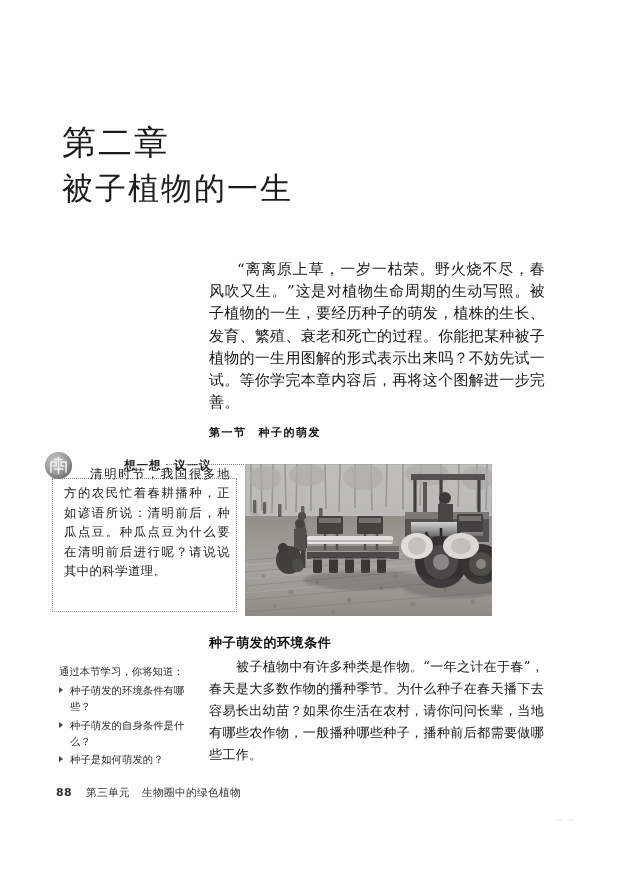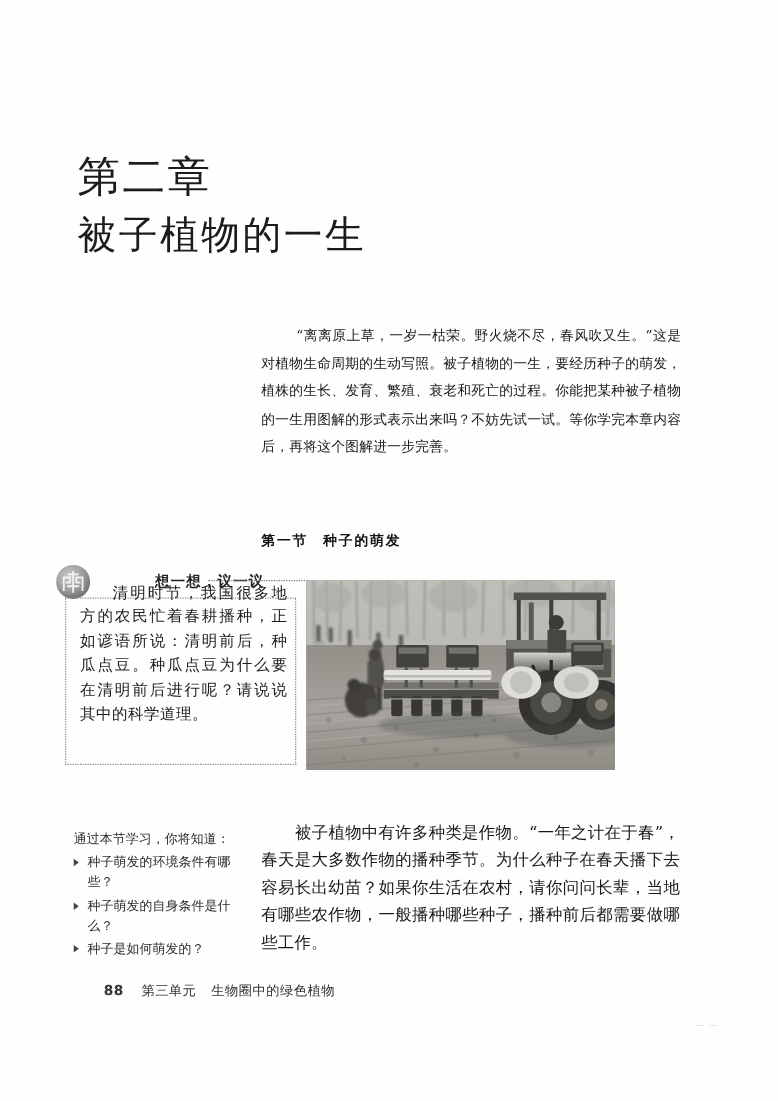--- a/index.html
+++ b/index.html
@@ -42,21 +42,21 @@
     font-size: 31px;
   }
 
   
   .intro {
     position: absolute;
     left: 209px;
     top: 258px;
     width: 336px;
     font-family: "DejaVu Serif", "Liberation Serif", serif;
-    font-size: 11px;
+    font-size: 15px;
     line-height: 22.2px;
     text-align: justify;
     text-indent: 28px;
     color: #181818;
     letter-spacing: 0.2px;
   }
 
   
   .section-heading {
     position: absolute;
@@ -211,21 +211,20 @@
     display: flex;
     align-items: baseline;
     font-size: 10.6px;
     color: #333;
     letter-spacing: 0.4px;
   }
   .footer .pageno {
     font-weight: bold;
     margin-right: 14px;
     font-size: 11px;
-    margin-left: 27px;
   }
   .footer .unit { margin-right: 12px; }
 
   .corner-mark {
     position: absolute;
     left: 556px;
     top: 816px;
     font-size: 7px;
     color: #d8d8d8;
     letter-spacing: 1px;
@@ -489,20 +488,21 @@
 
   <div class="objectives">
     <div class="obj-intro">通过本节学习，你将知道：</div>
     <ul>
       <li><span class="tri"></span><span>种子萌发的环境条件有哪些？</span></li>
       <li><span class="tri"></span><span>种子萌发的自身条件是什么？</span></li>
       <li><span class="tri"></span><span>种子是如何萌发的？</span></li>
     </ul>
   </div>
 
+  <div class="body-heading">种子萌发的环境条件</div>
   <div class="body-text">被子植物中有许多种类是作物。“一年之计在于春”，春天是大多数作物的播种季节。为什么种子在春天播下去容易长出幼苗？如果你生活在农村，请你问问长辈，当地有哪些农作物，一般播种哪些种子，播种前后都需要做哪些工作。</div>
 
   <div class="footer">
     <span class="pageno">88</span>
     <span class="unit">第三单元</span>
     <span>生物圈中的绿色植物</span>
   </div>
 
   <div class="corner-mark">— —</div>
 

